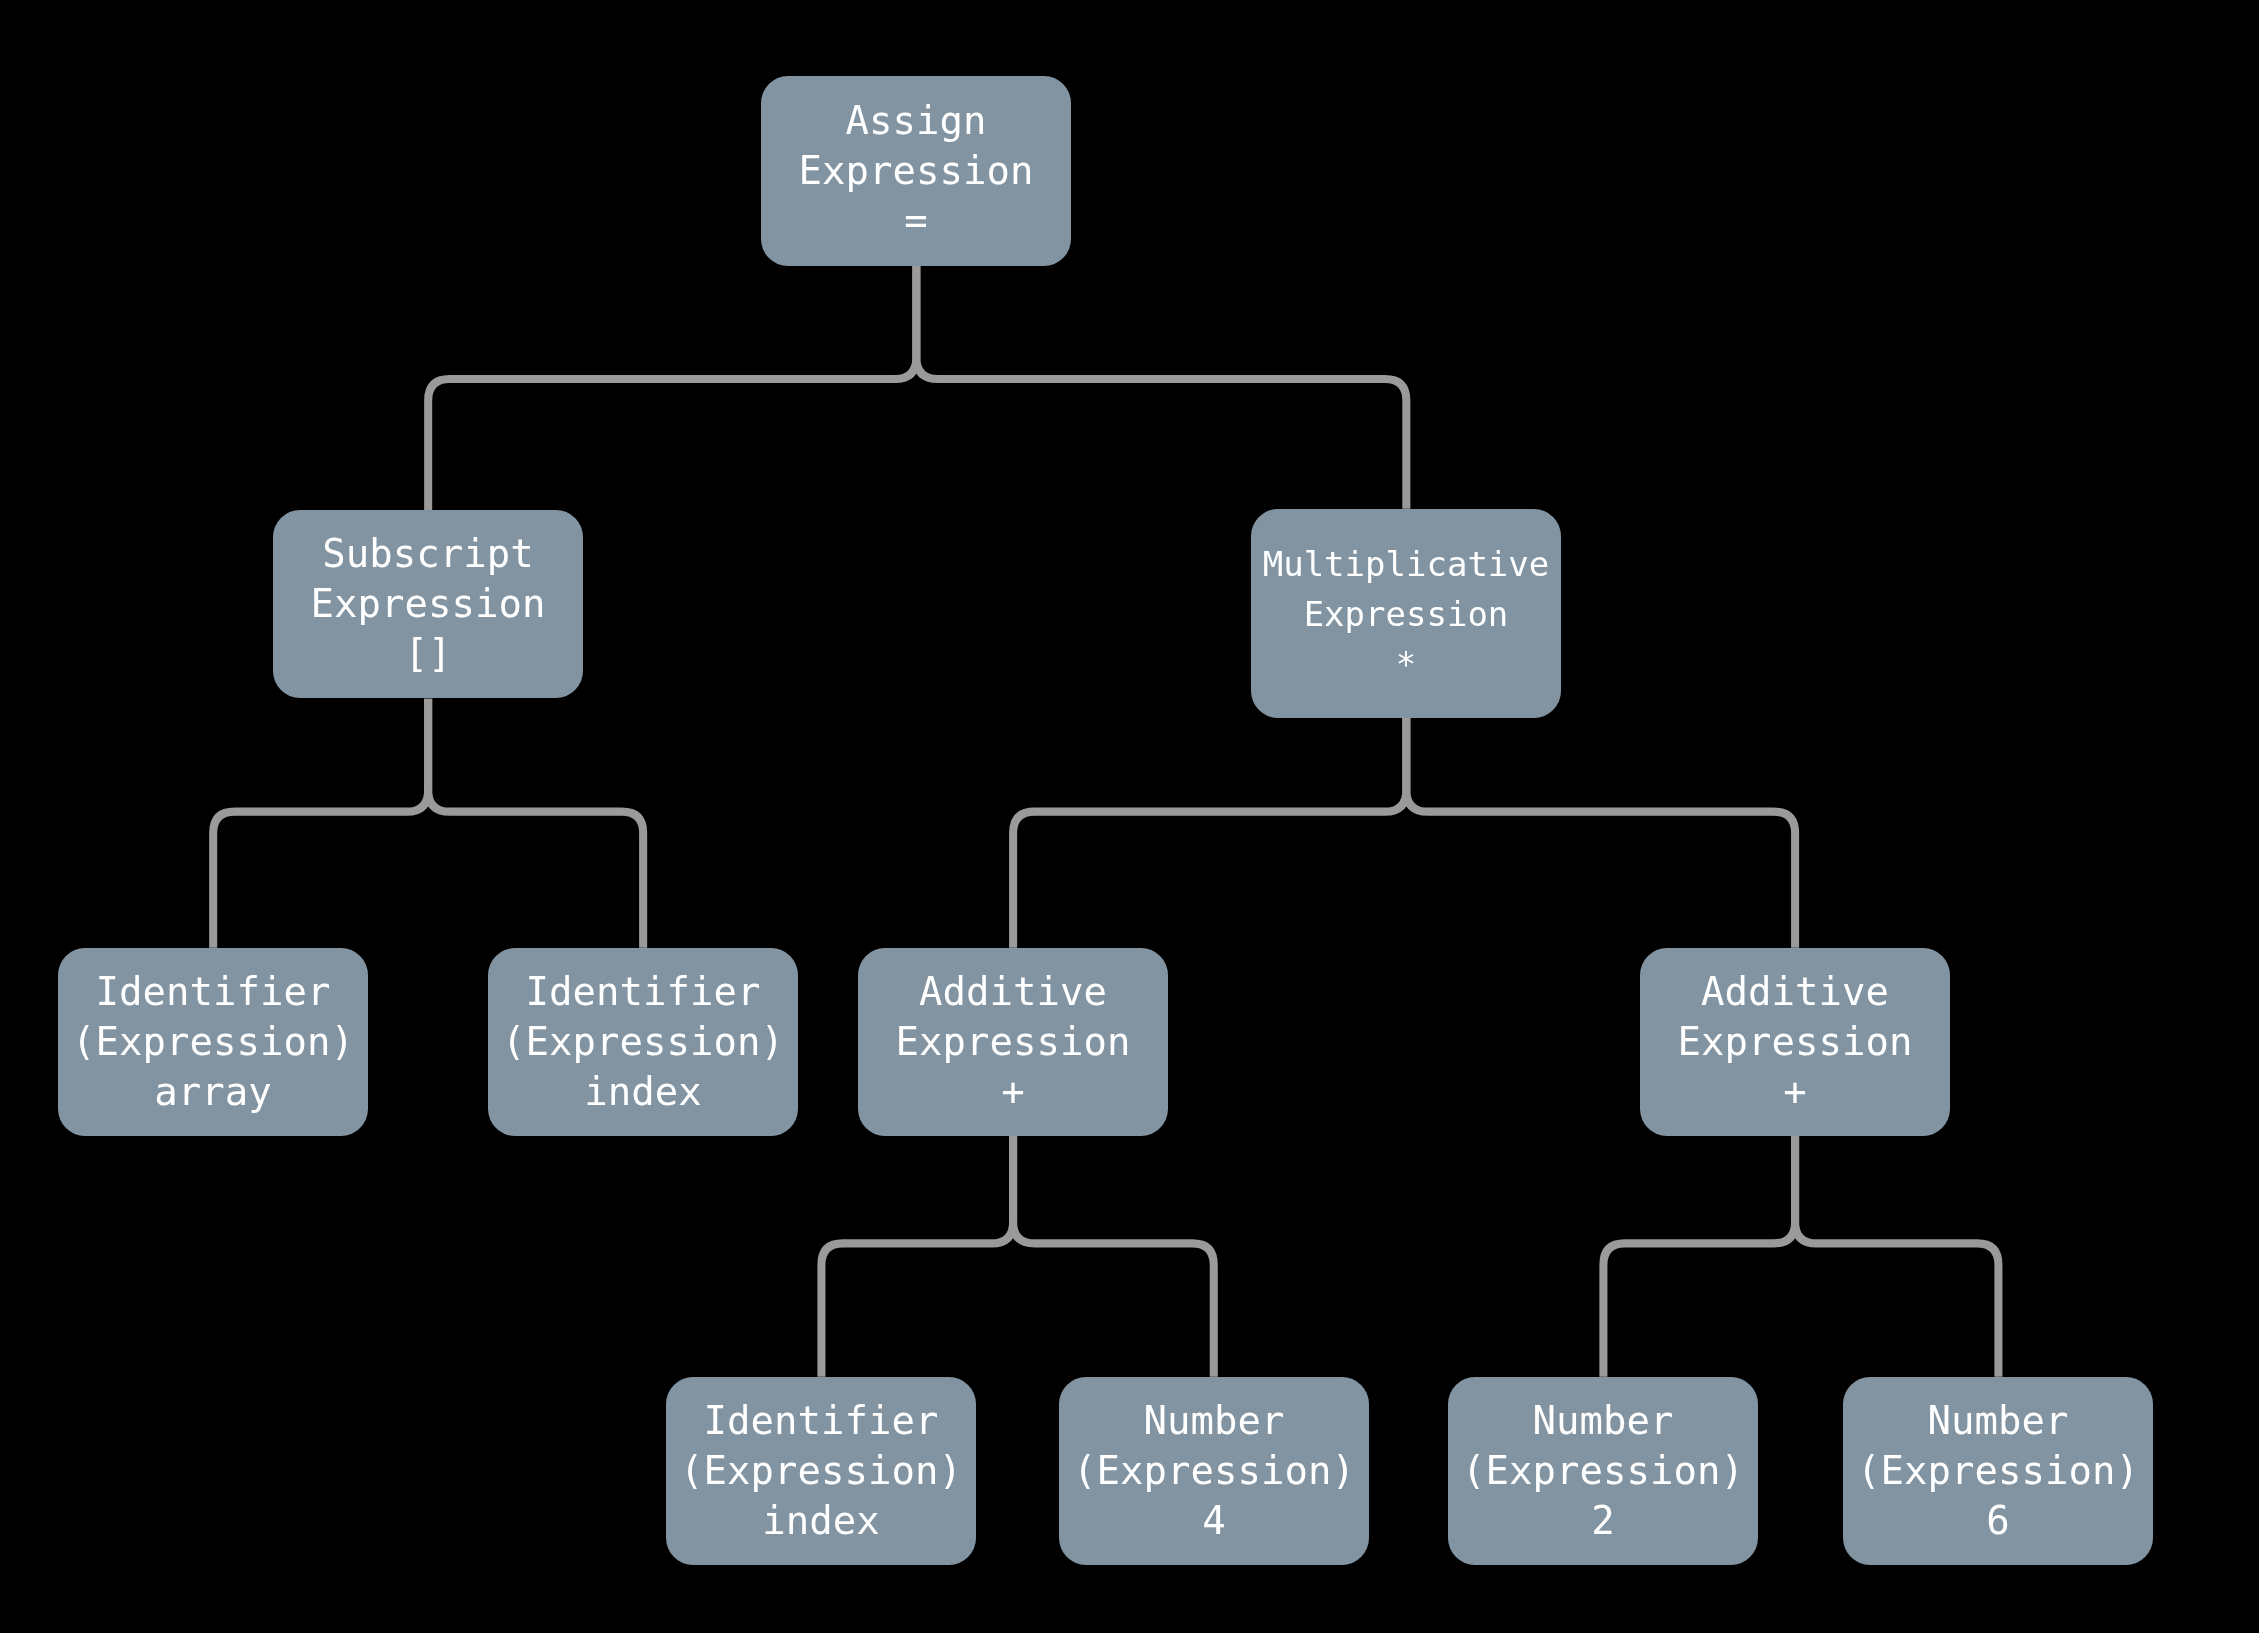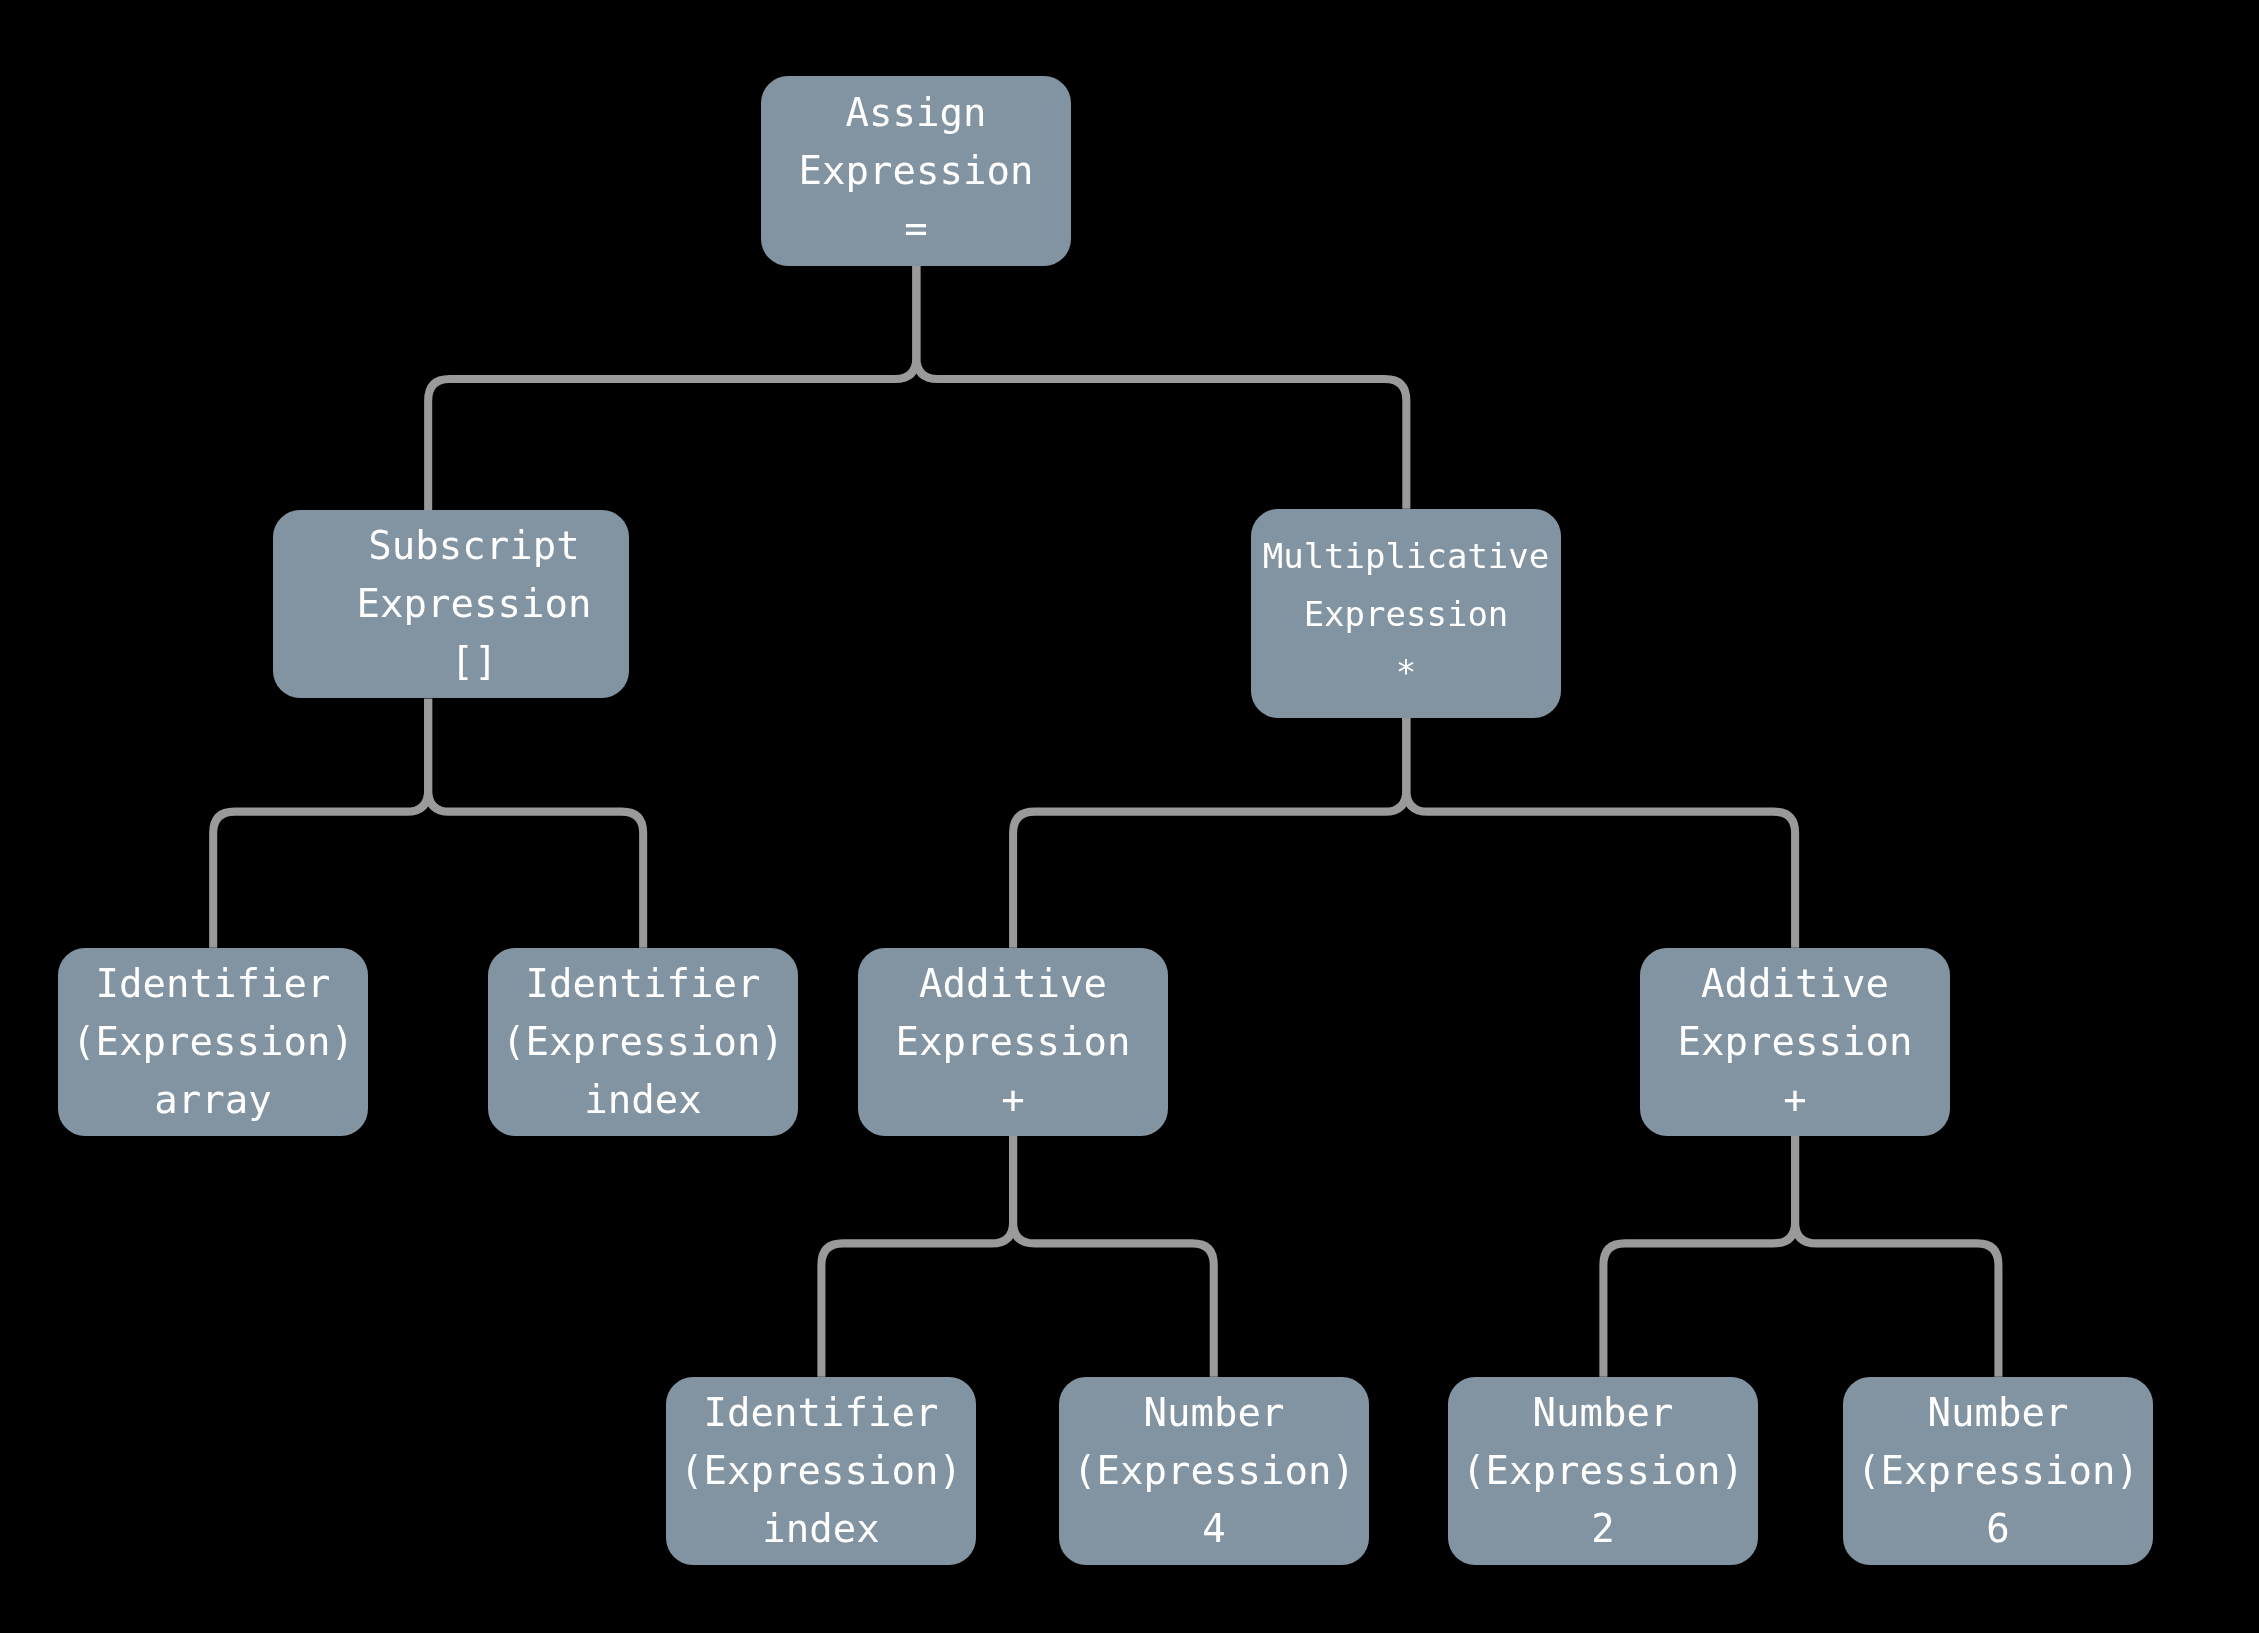--- a/index.html
+++ b/index.html
@@ -26,27 +26,26 @@
     border-radius:27px;
     color:#ffffff;
     display:flex;
     flex-direction:column;
     align-items:center;
     justify-content:center;
     text-align:center;
     font-size:39px;
     line-height:50px;
     white-space:nowrap;
-    gap:8px;
   }
   .node.small-font{font-size:34px;}
   .node span{display:block;}
 
   #node-assign        {left:761px;  top:76px;  height:190px;}
-  #node-subscript     {left:273px;  top:510px;padding-left:46px;}
+  #node-subscript     {left:273px;  top:510px;}
   #node-multiplicative{left:1251px; top:509px; height:209px;}
   #node-id_array      {left:58px;   top:948px;}
   #node-id_index      {left:488px;  top:948px;}
   #node-additive_left {left:858px;  top:948px;}
   #node-additive_right{left:1640px; top:948px;}
   #node-leaf_id_index {left:666px;  top:1377px;}
   #node-num_4         {left:1059px; top:1377px;}
   #node-num_2         {left:1448px; top:1377px;}
   #node-num_6         {left:1843px; top:1377px;}
 </style>

